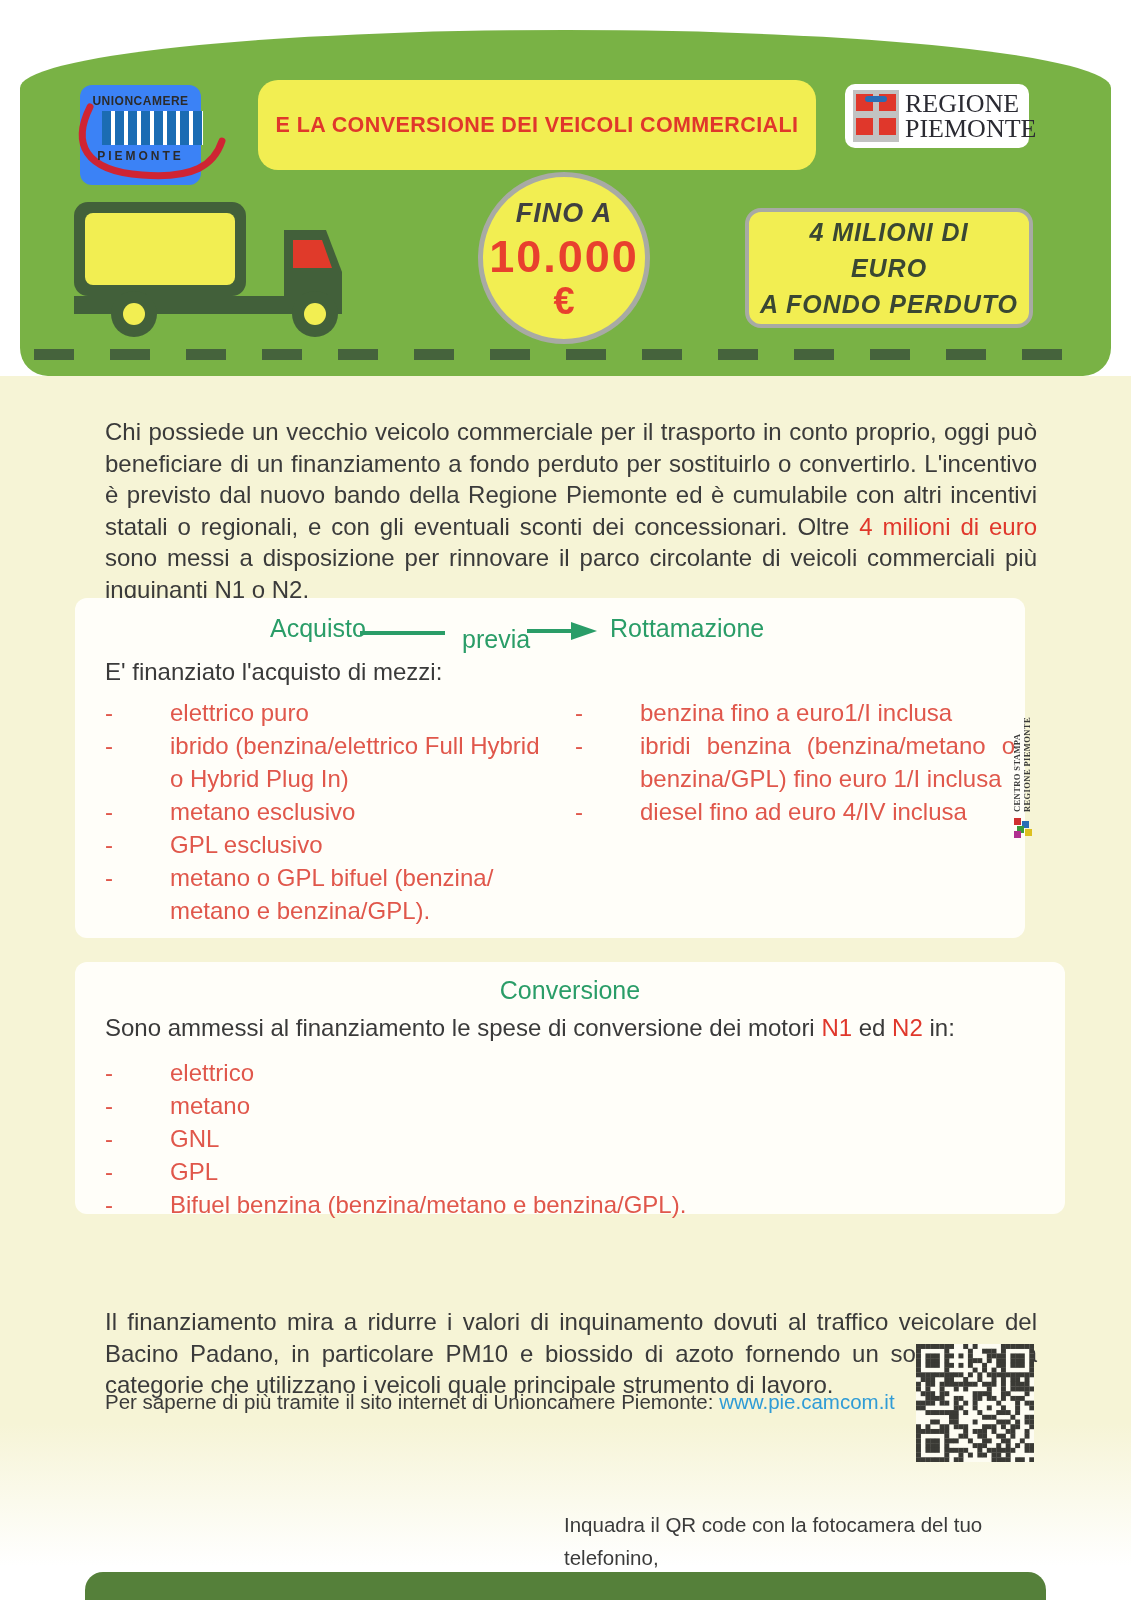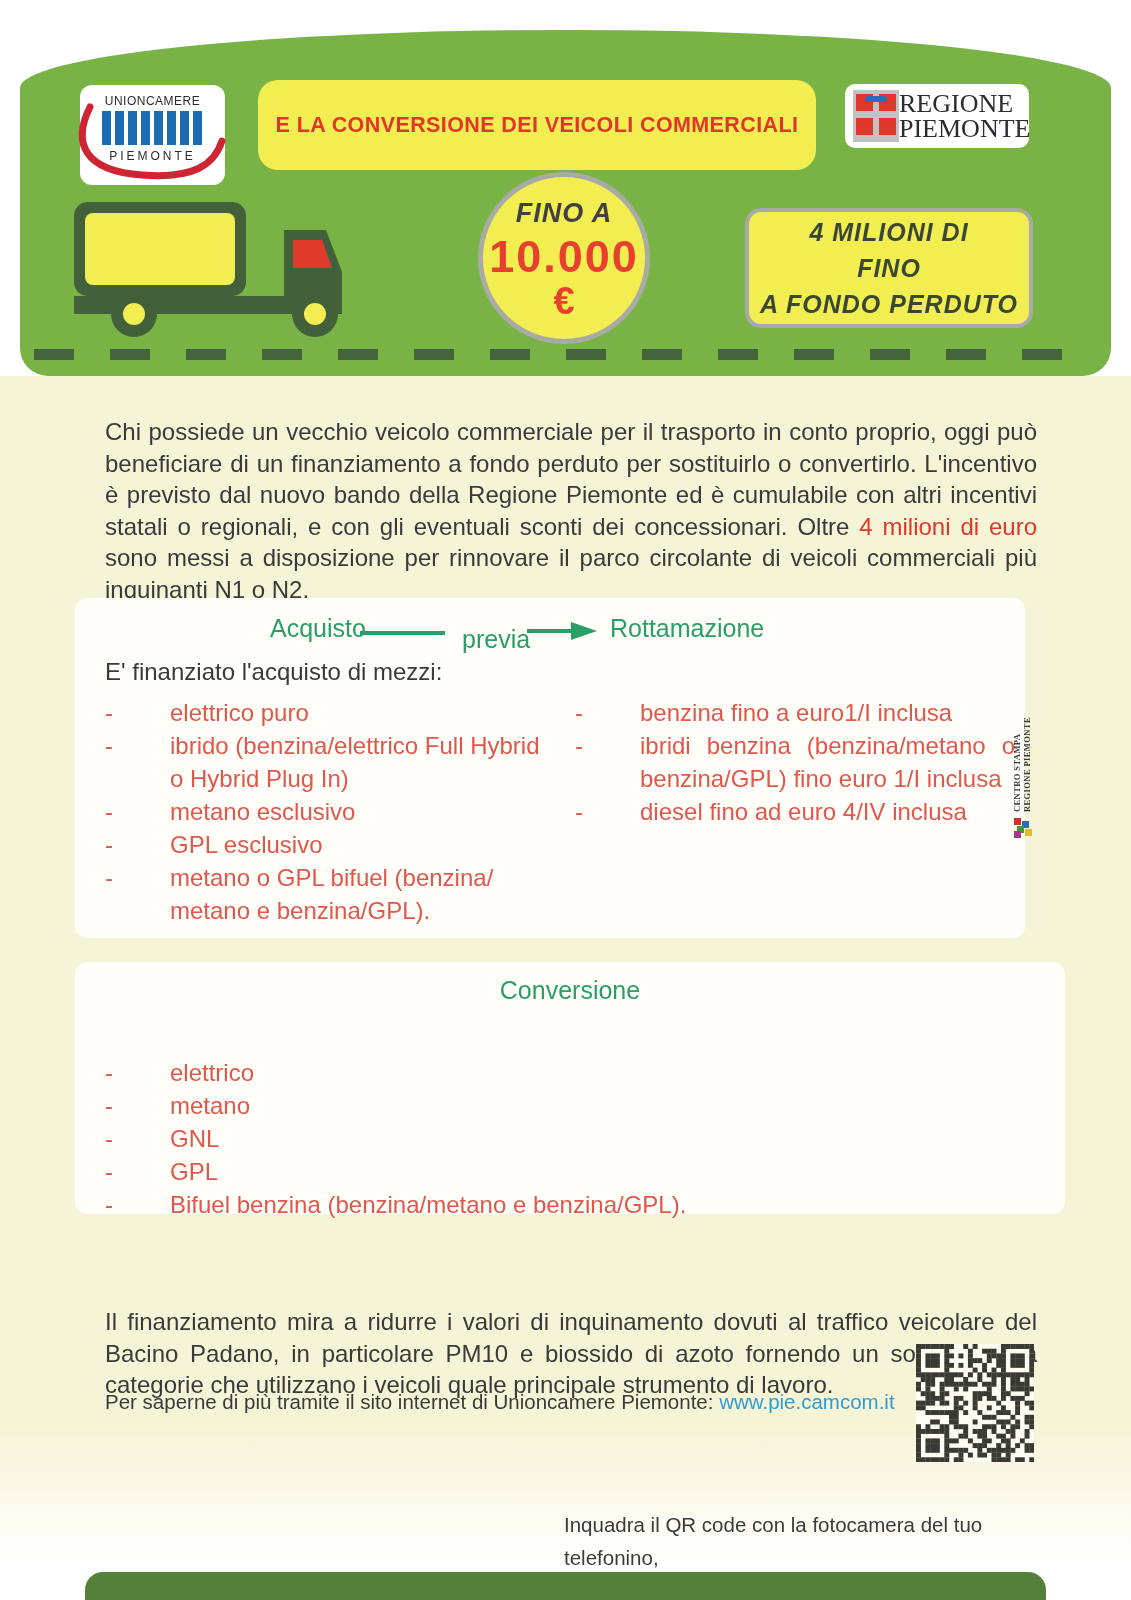--- a/index.html
+++ b/index.html
@@ -14,22 +14,22 @@
     position:absolute;left:20px;top:30px;width:1091px;height:346px;
     background:#79b245;
     border-radius:546px 546px 28px 28px / 58px 58px 28px 28px;
   }
   .road{
     position:absolute;left:14px;right:14px;bottom:16px;height:11px;
     background:repeating-linear-gradient(90deg,#45633c 0 40px,transparent 40px 76px);
   }
   
   .uc-logo{
-    position:absolute;left:60px;top:55px;width:145px;height:100px;
-    background:#ffffff;border-radius:12px;overflow:visible;
+    position:absolute;left:60px;top:55px;width:121px;height:100px;
+    background:#3b82f6;border-radius:12px;overflow:visible;font-weight:bold;
   }
   .uc-top{position:absolute;left:0;right:0;top:9px;text-align:center;font-size:12px;letter-spacing:.5px;color:#2b2b2b;}
   .uc-bars{
     position:absolute;left:22px;top:26px;width:101px;height:34px;
     background:repeating-linear-gradient(90deg,#1b6cb3 0 9px,#ffffff 9px 13px);
   }
   .uc-bottom{position:absolute;left:0;right:0;top:64px;text-align:center;font-size:12px;letter-spacing:3px;color:#2b2b2b;}
   .uc-swoosh{position:absolute;left:-18px;top:0;width:180px;height:105px;overflow:visible;}
   
   .banner{
@@ -39,21 +39,21 @@
   }
   .banner div{
     font-size:21.5px;font-weight:bold;color:#e0372b;letter-spacing:.4px;line-height:31px;
   }
   
   .rp-logo{
     position:absolute;left:825px;top:54px;width:184px;height:64px;
     background:#ffffff;border-radius:10px;display:flex;align-items:center;padding-left:8px;box-sizing:border-box;
   }
   .rp-shield{width:46px;height:52px;flex:none;}
-  .rp-text{font-family:"Liberation Serif","DejaVu Serif",serif;font-size:26px;line-height:25px;color:#2b2b33;}
+  .rp-text{margin-left:6px;font-family:"Liberation Serif","DejaVu Serif",serif;font-size:26px;line-height:25px;color:#2b2b33;}
   
   .truck{position:absolute;left:52px;top:170px;width:312px;height:140px;}
   
   .circle-badge{
     position:absolute;left:458px;top:142px;width:172px;height:172px;border-radius:50%;
     background:#f2ee52;border:5px solid #a8aaa4;box-sizing:border-box;
     display:flex;flex-direction:column;align-items:center;justify-content:center;
   }
   .circle-badge .cb-label{font-size:27px;font-weight:800;font-style:italic;color:#404040;letter-spacing:1px;}
   .circle-badge .cb-amount{font-size:45px;font-weight:800;color:#e8402e;letter-spacing:2px;margin-top:2px;}
@@ -175,21 +175,21 @@
     </svg>
 
     <div class="circle-badge">
       <div class="cb-label">FINO A</div>
       <div class="cb-amount">10.000</div>
       <div class="cb-cur">€</div>
     </div>
 
     <div class="box-badge">
       <div>4 MILIONI DI</div>
-      <div>FINO</div>
+      <div>EURO</div>
       <div>A FONDO PERDUTO</div>
     </div>
 
     <div class="road"></div>
   </div>
 
   <div class="body-bg"></div>
 
   <p class="para intro"><span>Chi possiede un vecchio veicolo commerciale per il trasporto in conto proprio, oggi può beneficiare di un finanziamento a fondo perduto per sostituirlo o convertirlo. L'incentivo è previsto dal nuovo bando della Regione Piemonte ed è cumulabile con altri incentivi statali o regionali, e con gli eventuali sconti dei concessionari. Oltre </span><span class="red-inline">4 milioni di euro</span><span> sono messi a disposizione per rinnovare il parco circolante di veicoli commerciali più inquinanti N1 o N2.</span></p>
 
@@ -251,20 +251,21 @@
   <div class="side-logo">
     <span style="left:0;top:0;background:#d03030;"></span>
     <span style="left:8px;top:3px;background:#2a6db5;"></span>
     <span style="left:3px;top:8px;background:#3a9a3a;"></span>
     <span style="left:11px;top:11px;background:#ddc020;"></span>
     <span style="left:0;top:13px;background:#b03090;"></span>
   </div>
 
   <div class="panel panel2">
     <div class="conv-heading">Conversione</div>
+    <div class="panel-intro p2-intro"><span>Sono ammessi al finanziamento le spese di conversione dei motori </span><span class="red-inline">N1</span><span> ed </span><span class="red-inline">N2</span><span> in:</span></div>
     <div class="conv-items">
       <div class="item">
           <span class="dash">-</span>
           <span class="itxt">elettrico</span>
         </div>
       <div class="item">
           <span class="dash">-</span>
           <span class="itxt">metano</span>
         </div>
       <div class="item">

